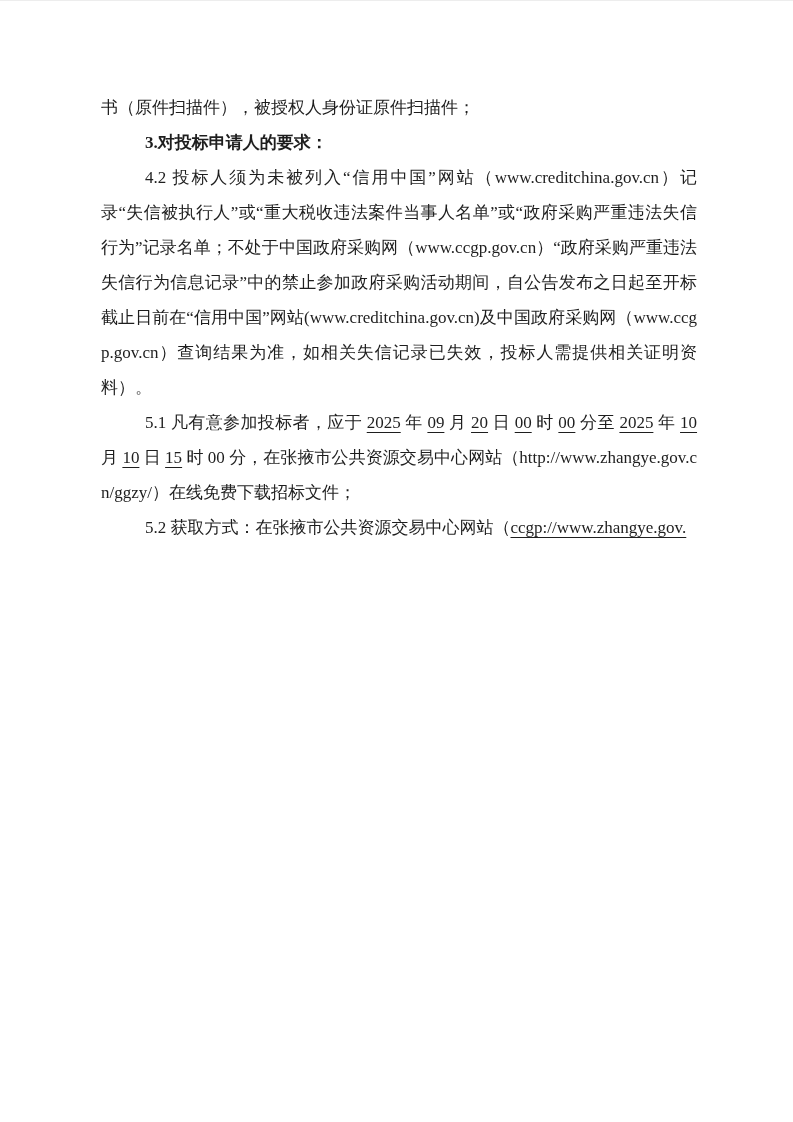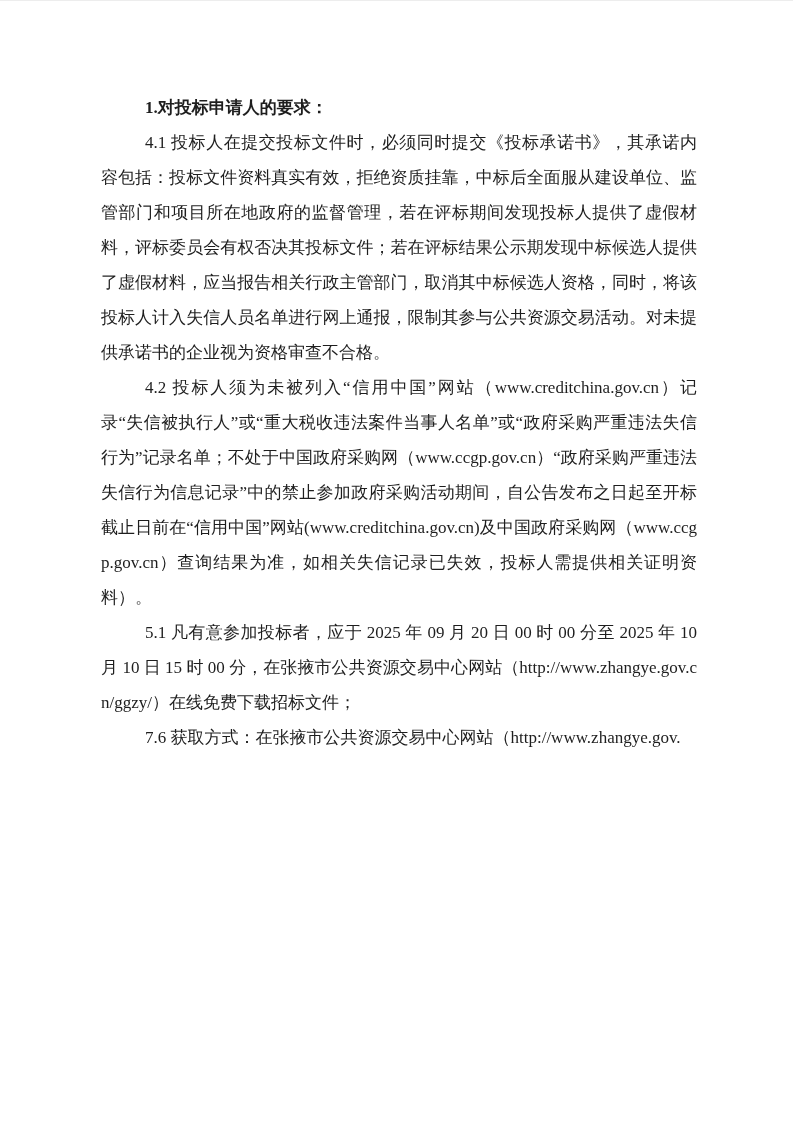--- a/index.html
+++ b/index.html
@@ -28,27 +28,28 @@
     text-align: justify;
   }
   .para {
     margin: 0;
     padding: 0;
     word-break: break-all;
   }
   .para.indent { text-indent: 44px; }
   .para.bold { font-weight: bold; }
   .u {
+    text-decoration: underline;
     text-underline-offset: 4px;
   }
 </style>
 </head>
 <body>
 
 <div class="page">
   <div class="doc" id="doc">
-      <p class="para indent bold"><span>1.对投标申请人的要求：</span></p>
-      <p class="para indent"><span>4.1 投标人在提交投标文件时，必须同时提交《投标承诺书》，其承诺内容包括：投标文件资料真实有效，拒绝资质挂靠，中标后全面服从建设单位、监管部门和项目所在地政府的监督管理，若在评标期间发现投标人提供了虚假材料，评标委员会有权否决其投标文件；若在评标结果公示期发现中标候选人提供了虚假材料，应当报告相关行政主管部门，取消其中标候选人资格，同时，将该投标人计入失信人员名单进行网上通报，限制其参与公共资源交易活动。对未提供承诺书的企业视为资格审查不合格。</span></p>
+      <p class="para"><span>书（原件扫描件），被授权人身份证原件扫描件；</span></p>
+      <p class="para indent bold"><span>3.对投标申请人的要求：</span></p>
       <p class="para indent"><span>4.2 投标人须为未被列入“信用中国”网站（www.creditchina.gov.cn）记录“失信被执行人”或“重大税收违法案件当事人名单”或“政府采购严重违法失信行为”记录名单；不处于中国政府采购网（www.ccgp.gov.cn）“政府采购严重违法失信行为信息记录”中的禁止参加政府采购活动期间，自公告发布之日起至开标截止日前在“信用中国”网站(www.creditchina.gov.cn)及中国政府采购网（www.ccgp.gov.cn）查询结果为准，如相关失信记录已失效，投标人需提供相关证明资料）。</span></p>
       <p class="para indent"><span>5.1 凡有意参加投标者，应于 </span><span class="u">2025</span><span> 年 </span><span class="u">09</span><span> 月 </span><span class="u">20</span><span> 日 </span><span class="u">00</span><span> 时 </span><span class="u">00</span><span> 分至 </span><span class="u">2025</span><span> 年 </span><span class="u">10</span><span> 月 </span><span class="u">10</span><span> 日 </span><span class="u">15</span><span> 时 00 分，在张掖市公共资源交易中心网站（http://www.zhangye.gov.cn/ggzy/）在线免费下载招标文件；</span></p>
-      <p class="para indent"><span>7.6 获取方式：在张掖市公共资源交易中心网站（</span><span class="u">http://www.zhangye.gov.</span></p>
+      <p class="para indent"><span>5.2 获取方式：在张掖市公共资源交易中心网站（</span><span class="u">ccgp://www.zhangye.gov.</span></p>
     </div>
 </div>
 
 </body></html>

